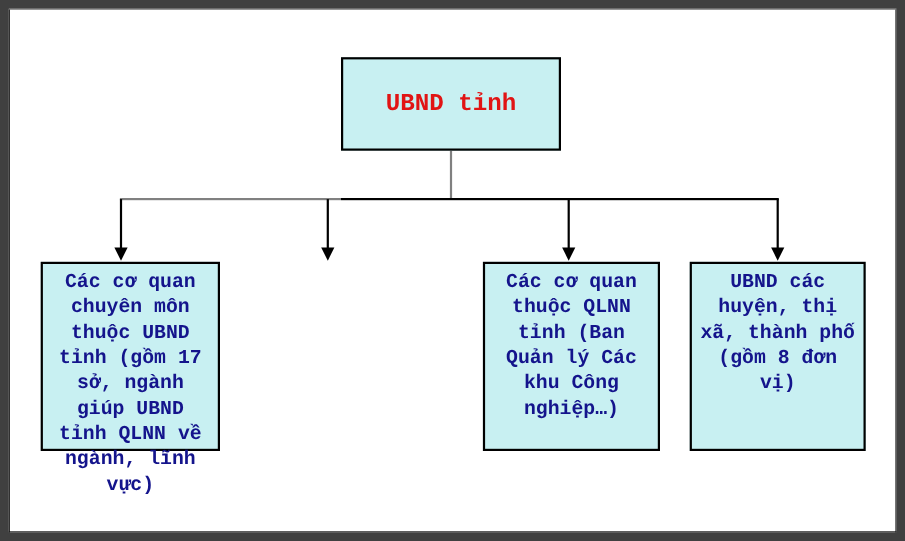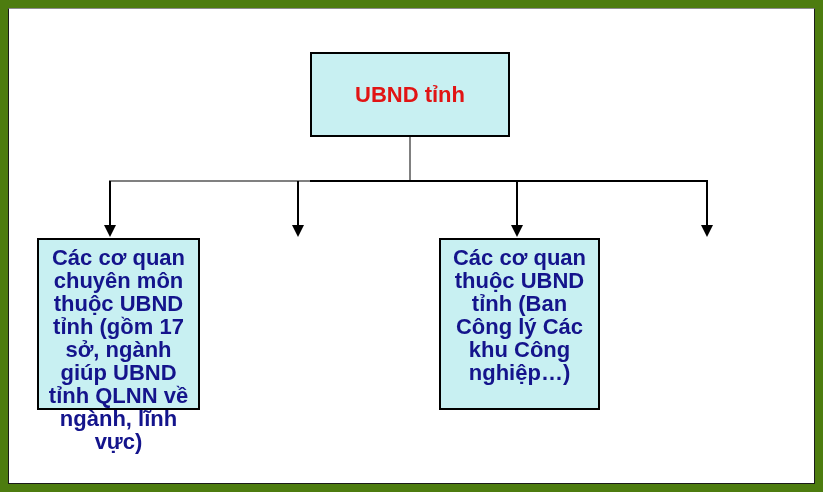--- a/index.html
+++ b/index.html
@@ -4,23 +4,23 @@
 <style>
   html, body {
     margin: 0;
     padding: 0;
     background: #ffffff;
   }
   .canvas {
     position: relative;
     width: 823px;
     height: 492px;
-    background: #4d7c0f;
+    background: #404040;
     overflow: hidden;
-    font-family: Liberation Sans, sans-serif;
+    font-family: Liberation Mono, monospace;
   }
   .frame {
     position: absolute;
     left: 8px;
     top: 8px;
     width: 805px;
     height: 474px;
     border-left: 1px solid #1a1a1a;
     border-right: 1px solid #1a1a1a;
     border-bottom: 1px solid #1a1a1a;
@@ -43,21 +43,21 @@
     display: flex;
     align-items: center;
     justify-content: center;
     color: #e11414;
     font-size: 22px;
   }
   .child-box {
     top: 238px;
     height: 172px;
     color: #14148c;
-    font-size: 22px;
+    font-size: 18px;
     line-height: 23px;
     padding: 6px 4px 0 4px;
   }
   .child-1 { left: 37px;  width: 163px; }
   .child-2 { left: 225px; width: 164px; }
   .child-3 { left: 439px; width: 161px; }
   .child-4 { left: 627px; width: 160px; }
 
   .line {
     position: absolute;
@@ -129,16 +129,19 @@
   <div class="arrow-down arrow-4"></div>
 
   <div class="org-box root-box">
     <span>UBND tỉnh</span>
   </div>
 
   <div class="org-box child-box child-1">
     <span>Các cơ quan chuyên môn thuộc UBND tỉnh (gồm 17 sở, ngành giúp UBND tỉnh QLNN về ngành, lĩnh vực)</span>
   </div>
   <div class="org-box child-box child-3">
-    <span>Các cơ quan thuộc UBND tỉnh (Ban Công lý Các khu Công nghiệp…)</span>
+    <span>Các cơ quan thuộc QLNN tỉnh (Ban Quản lý Các khu Công nghiệp…)</span>
+  </div>
+  <div class="org-box child-box child-4">
+    <span>UBND các huyện, thị xã, thành phố (gồm 8 đơn vị)</span>
   </div>
 
 </div>
 
 </body></html>

